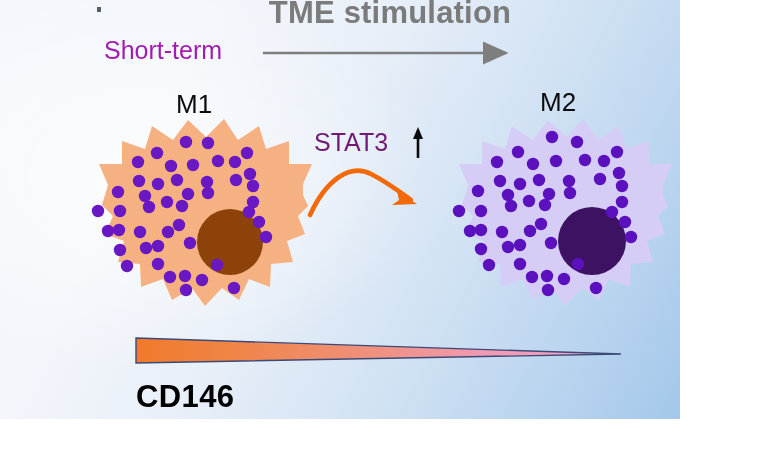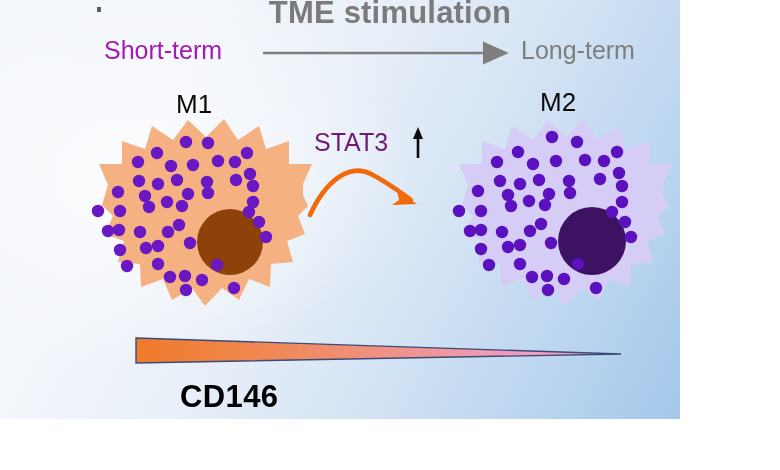--- a/index.html
+++ b/index.html
@@ -106,21 +106,20 @@
   }
   #label-cd146 {
     position: absolute;
     left: 136px;
     top: 379px;
     font-size: 31px;
     font-weight: bold;
     color: #000000;
     letter-spacing: 0.4px;
     white-space: nowrap;
-    margin-left: 44px;
   }
   #speck {
     position: absolute;
     left: 97px;
     top: 7px;
     width: 4px;
     height: 5px;
     background: #3c4250;
     opacity: 0.85;
   }
@@ -276,21 +275,20 @@
       <path d="M418,127 L413,139 L423,139 Z" fill="#0b0b0b"></path>
     </g>
 
     <g>
       <path d="M136,338 L621,354 L136,363 Z" fill="url(#wedgeGrad)" stroke="#3c4a77" stroke-width="1.4"></path>
     </g>
   </svg>
 
   <div id="title-tme">TME stimulation</div>
   <div id="label-short">Short-term</div>
-  <div id="label-long">Long-term</div>
   <div id="label-m1">M1</div>
   <div id="label-m2">M2</div>
   <div id="label-stat3">STAT3</div>
   <div id="label-cd146">CD146</div>
 
   <div id="speck"></div>
 
 </div>
 
 </body></html>

